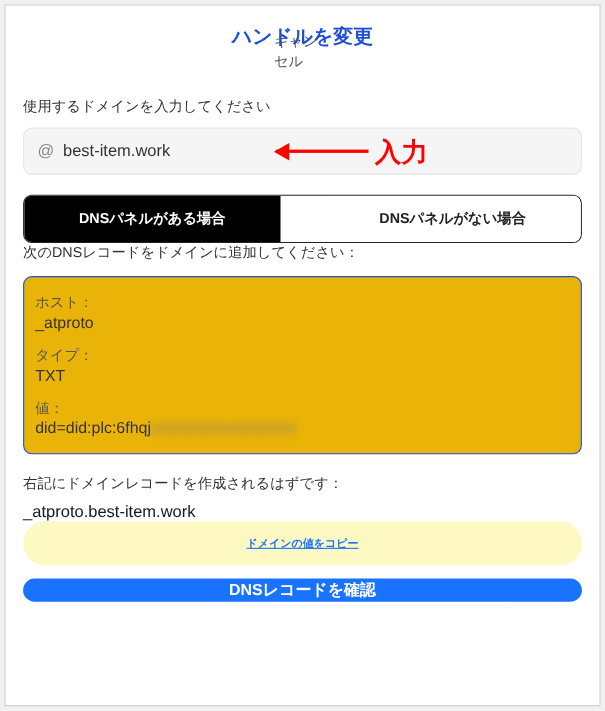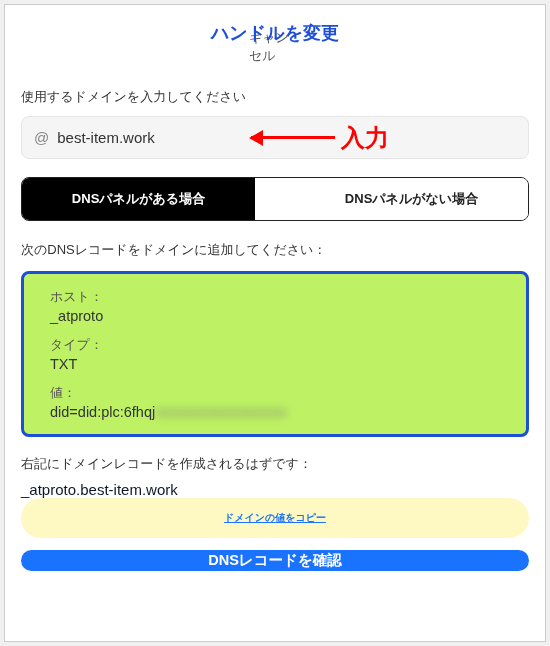--- a/index.html
+++ b/index.html
@@ -107,21 +107,20 @@
       transform: translateY(-50%);
       border-right: 14px solid #ff0000;
       border-top: 8px solid transparent;
       border-bottom: 8px solid transparent;
     }
     .tabs {
       display: flex;
       border: 1px solid #222;
       border-radius: 8px;
       overflow: hidden;
-      margin-bottom: 20px;
       gap: 40px;
     }
     .tab {
       flex: 1;
       text-align: center;
       padding: 12px 4px;
       font-size: 13px;
       font-weight: 600;
       cursor: pointer;
     }
@@ -132,24 +131,24 @@
     .tab-inactive {
       background: #fff;
       color: #222;
     }
     .instruction {
       font-size: 13px;
       color: #333;
       margin-bottom: 12px;
     }
     .dns-box {
-      background: #bef264;
-      border: 3px solid #1d4ed8;
+      background: #eab308;
+      border: 1px solid #1d4ed8;
       border-radius: 8px;
-      padding: 14px 26px;
+      padding: 14px 10px;
       margin-bottom: 18px;
     }
     .dns-label {
       font-size: 13px;
       color: #555;
       margin-bottom: 2px;
     }
     .dns-value {
       font-size: 14.5px;
       color: #333;

